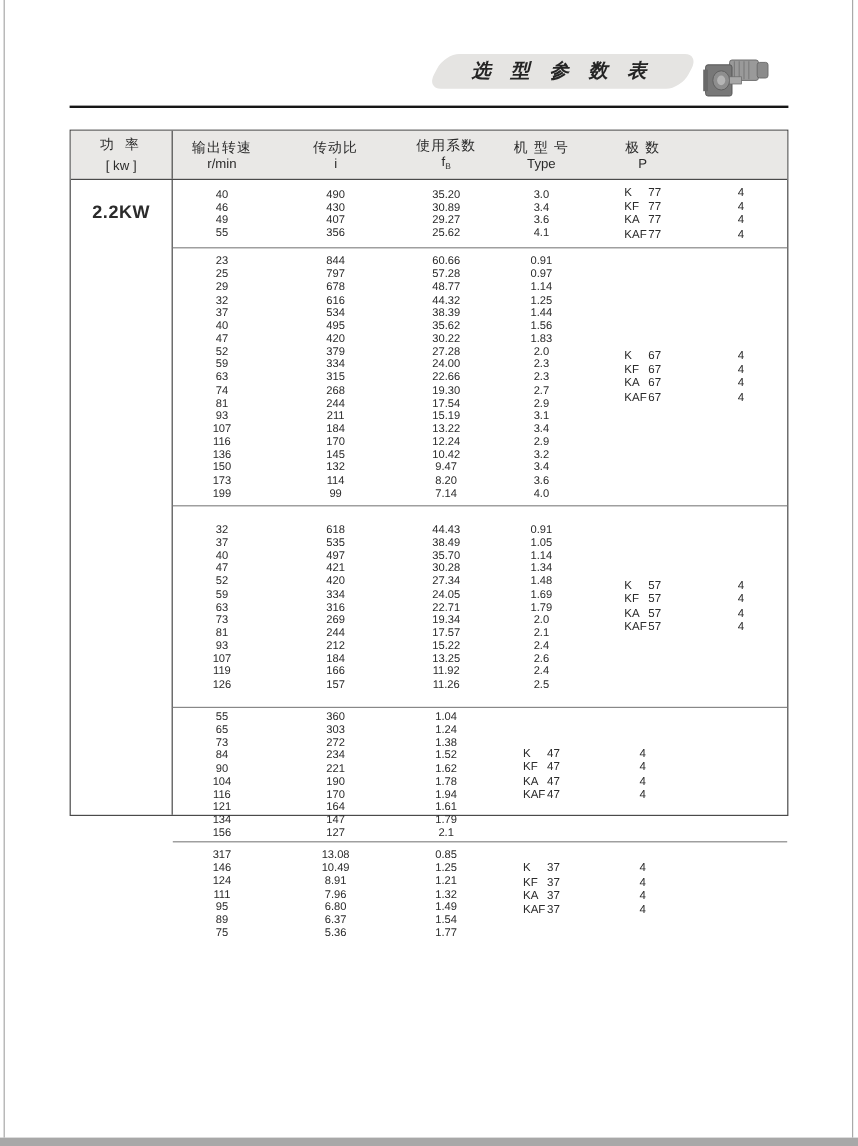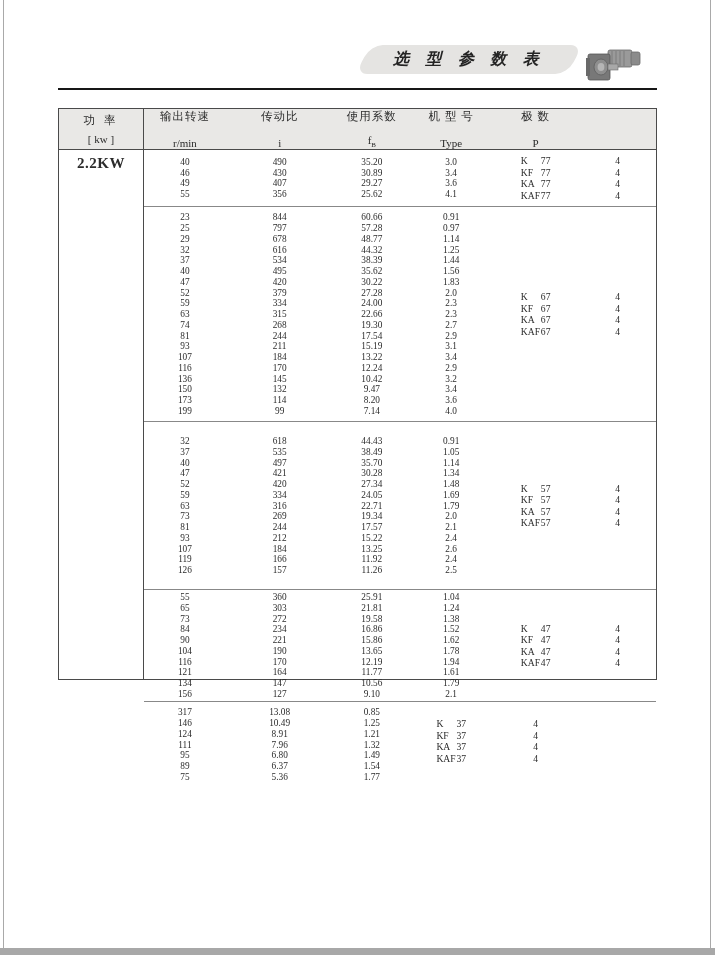--- a/index.html
+++ b/index.html
@@ -17,36 +17,36 @@
           background:var(--banner-bg);transform:skewX(-28deg);border-radius:12px;
           display:flex;align-items:center;justify-content:center;}
   .banner-text{transform:skewX(28deg);font-style:italic;font-weight:600;
                font-size:16px;letter-spacing:6px;color:#242424;white-space:nowrap;}
   .motor{position:absolute;left:584px;top:44px;width:62px;height:40px;}
   .title-rule{position:absolute;left:58px;top:88px;width:599px;height:2px;background:#161616;}
 
   
   .seltable{position:absolute;left:58px;top:108px;width:599px;height:572px;
             border:1px solid var(--border-dark);box-sizing:border-box;
-            display:flex;flex-direction:column;font-family:Liberation Serif, serif;}
+            display:flex;flex-direction:column;}
   .thead{display:flex;height:40px;background:var(--header-bg);
          border-bottom:1px solid var(--border-dark);flex:none;}
   .phead{width:85px;flex:none;border-right:1px solid var(--border-dark);box-sizing:border-box;
          display:flex;flex-direction:column;justify-content:space-evenly;align-items:center;}
   .phead .zh{font-size:11.5px;letter-spacing:3px;}
   .phead .en{font-size:11px;}
   .cols{flex:1;display:grid;grid-template-columns:16% 21% 15% 16% 17% 15%;}
-  .hcol{display:flex;flex-direction:column;justify-content:space-between;align-items:center;}
+  .hcol{display:flex;flex-direction:column;justify-content:center;align-items:center;}
   .hcol .zh{font-size:11.5px;letter-spacing:1px;white-space:nowrap;}
   .hcol .en{font-size:11px;}
   .hcol sub{font-size:7px;}
 
   .tbody{flex:1;display:flex;min-height:0;}
   .pcell{width:85px;flex:none;border-right:1px solid var(--border-dark);box-sizing:border-box;
-         display:flex;justify-content:center;align-items:flex-start;padding-top:5px;}
+         display:flex;justify-content:center;align-items:flex-start;padding-top:19px;}
   .pcell .pv{font-size:15px;font-weight:bold;letter-spacing:0.5px;}
   .groups{flex:1;display:flex;flex-direction:column;min-width:0;}
   .group{display:grid;grid-template-columns:16% 21% 15% 16% 17% 15%;
          border-bottom:1px solid var(--border-light);box-sizing:border-box;flex:none;}
   .group:nth-child(1){height:57px;}
   .group:nth-child(2){height:215px;}
   .group:nth-child(3){height:168px;}
   .group:nth-child(4){height:112px;}
   .group:last-child{flex:1;border-bottom:none;}
   .col{display:flex;flex-direction:column;justify-content:center;align-items:center;min-width:0;}
@@ -396,32 +396,20 @@
               <div class="ln">272</div>
               <div class="ln">234</div>
               <div class="ln">221</div>
               <div class="ln">190</div>
               <div class="ln">170</div>
               <div class="ln">164</div>
               <div class="ln">147</div>
               <div class="ln">127</div>
             </div>
             <div class="col">
-              <div class="ln">25.91</div>
-              <div class="ln">21.81</div>
-              <div class="ln">19.58</div>
-              <div class="ln">16.86</div>
-              <div class="ln">15.86</div>
-              <div class="ln">13.65</div>
-              <div class="ln">12.19</div>
-              <div class="ln">11.77</div>
-              <div class="ln">10.56</div>
-              <div class="ln">9.10</div>
-            </div>
-            <div class="col">
               <div class="ln">1.04</div>
               <div class="ln">1.24</div>
               <div class="ln">1.38</div>
               <div class="ln">1.52</div>
               <div class="ln">1.62</div>
               <div class="ln">1.78</div>
               <div class="ln">1.94</div>
               <div class="ln">1.61</div>
               <div class="ln">1.79</div>
               <div class="ln">2.1</div>

